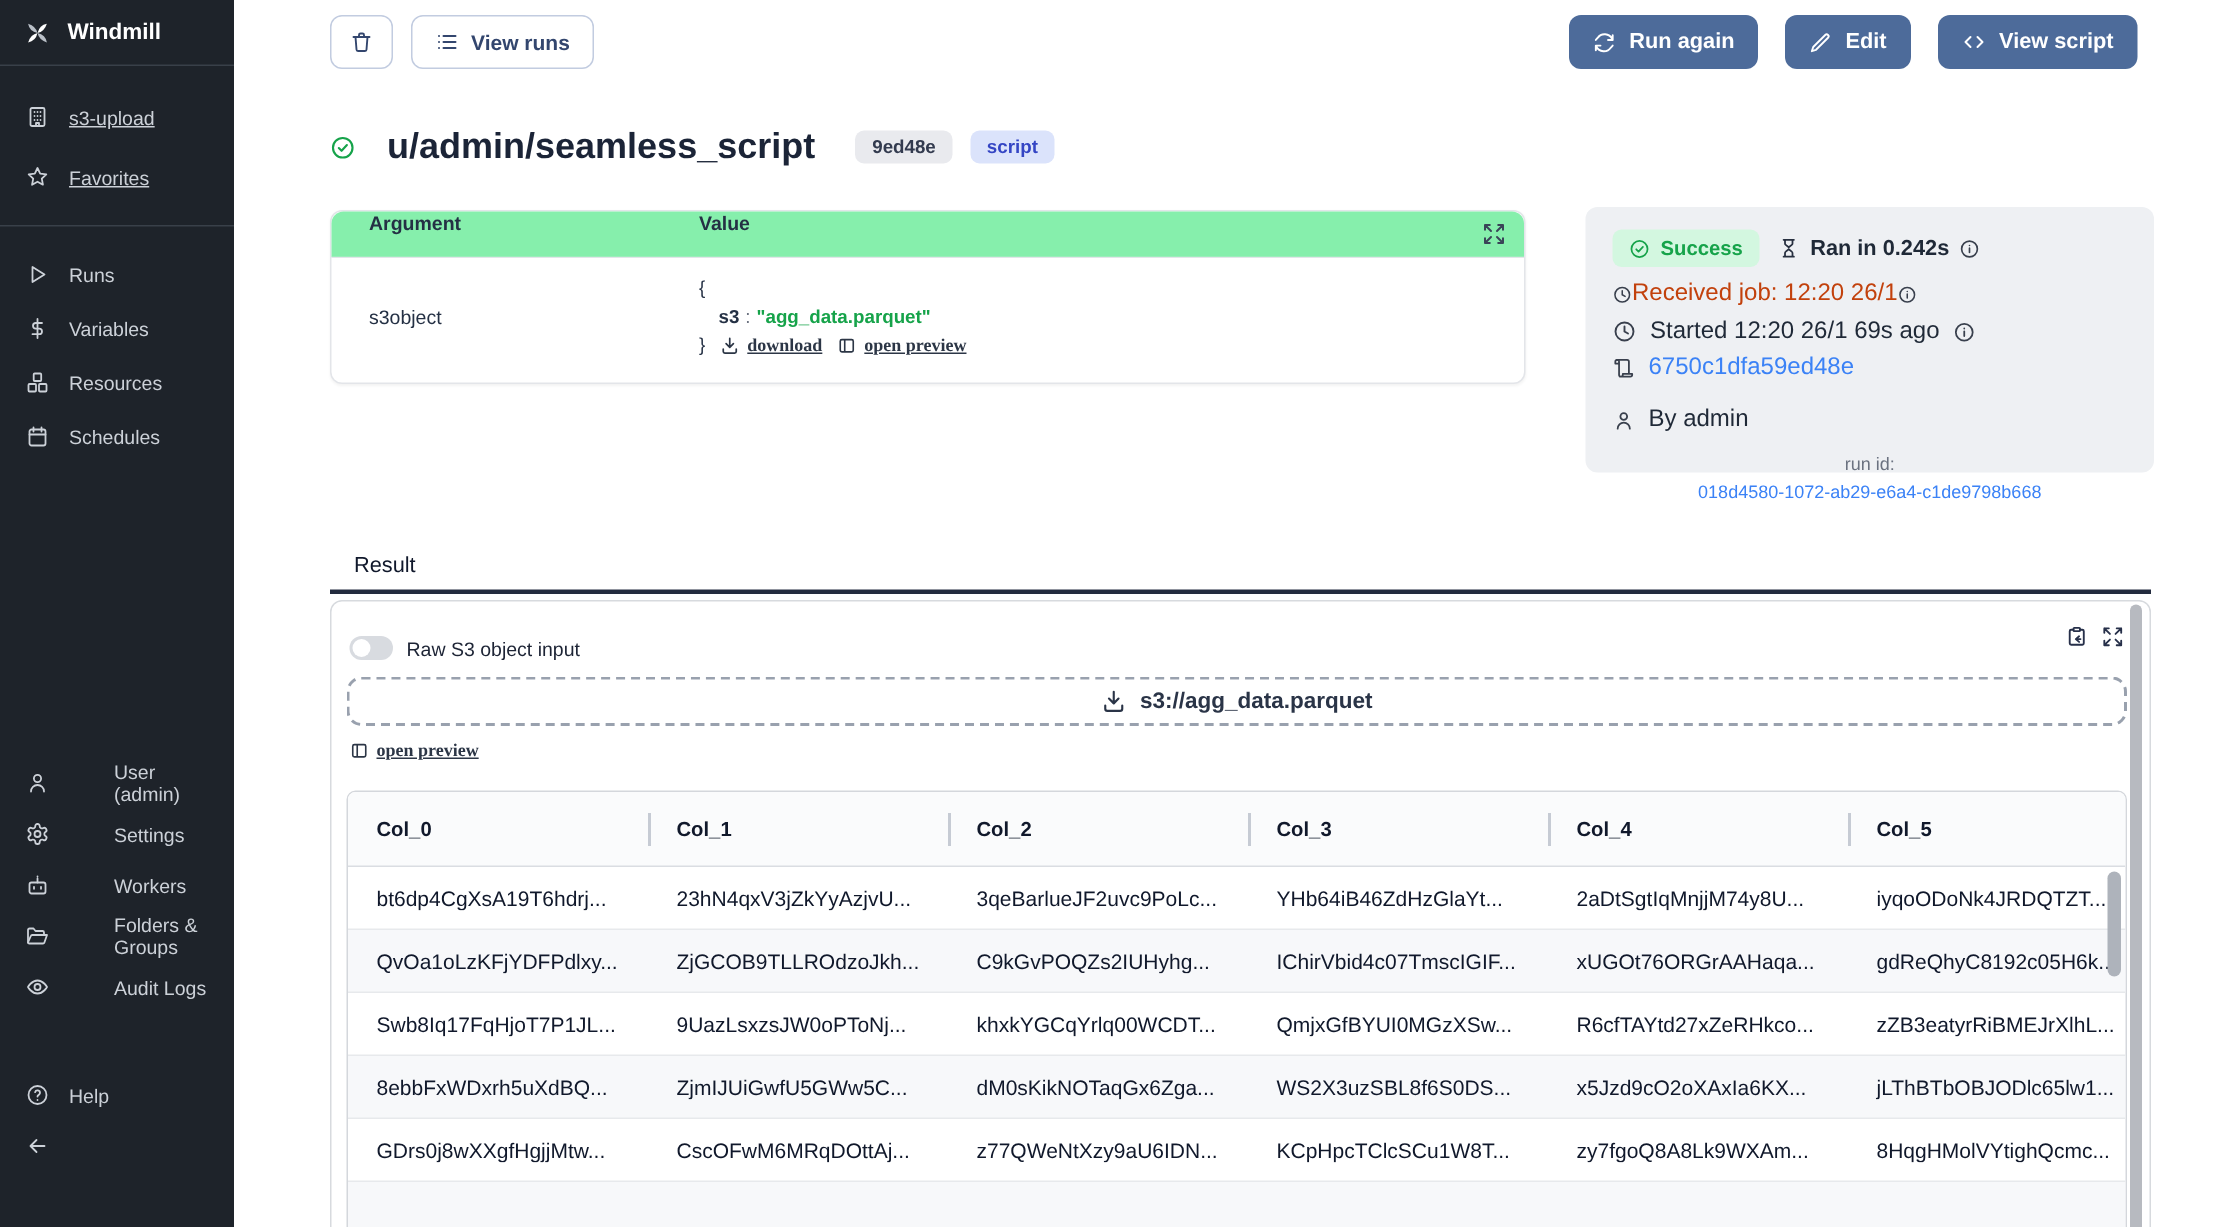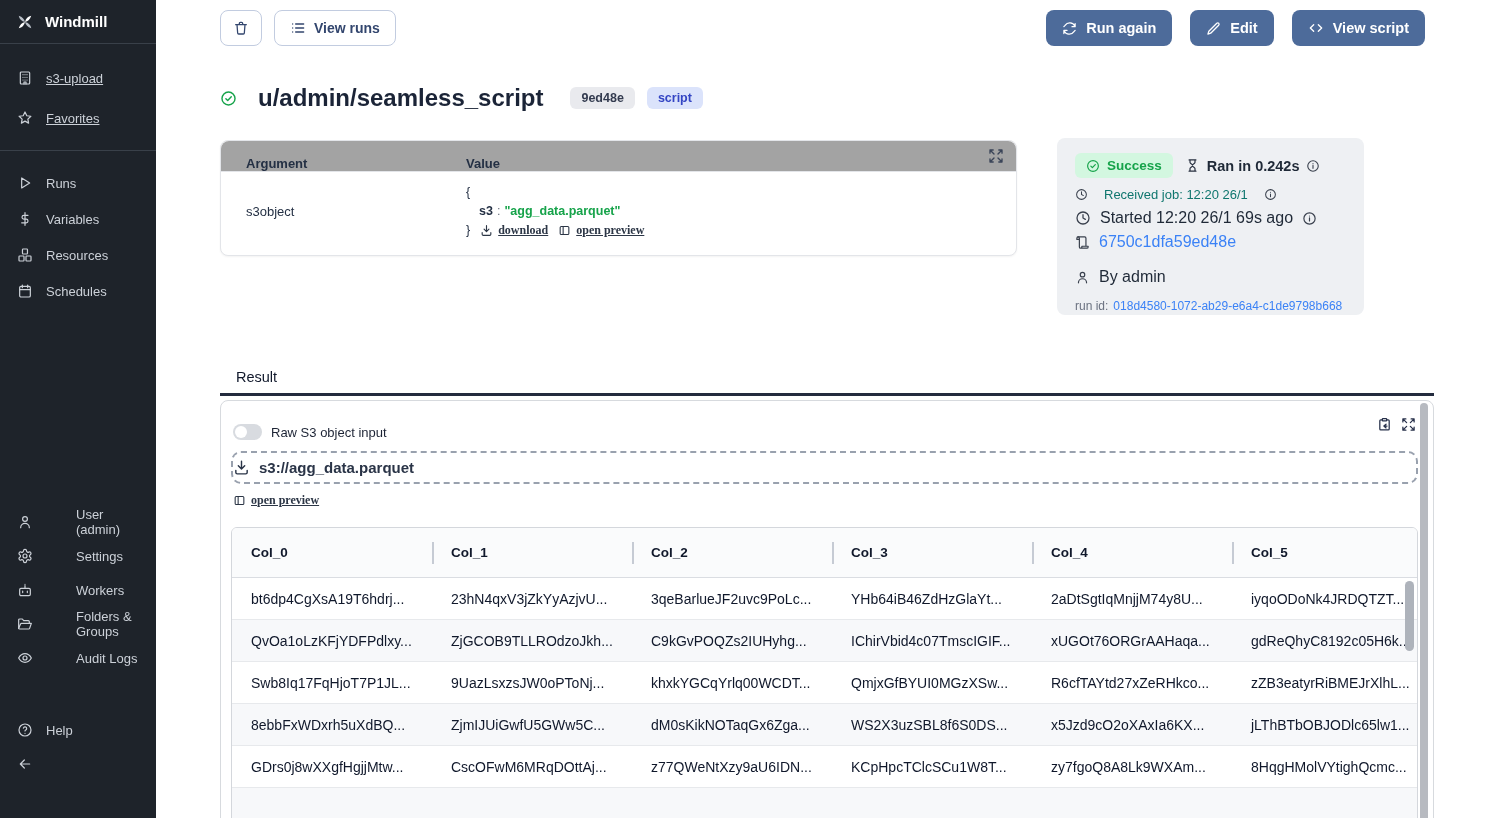--- a/index.html
+++ b/index.html
@@ -29,65 +29,65 @@
   
   .title-row{position:absolute;left:220px;top:84px;display:flex;align-items:center;}
   .title-check{color:#16a34a;margin-right:21px;}
   .page-title{font-size:24px;font-weight:bold;color:#1b2437;}
   .badge{font-size:12.5px;font-weight:bold;padding:4px 11px;border-radius:6px;white-space:nowrap;}
   .badge-hash{margin-left:27px;background:#e9eaee;color:#333b4f;}
   .badge-type{margin-left:12px;background:#dbe3fb;color:#3445c4;}
   
   .args-card{position:absolute;left:220px;top:140px;width:797px;border:1px solid #e3e5e9;border-radius:8px;
     background:#fff;box-shadow:0 1px 2px rgba(0,0,0,.05);}
-  .args-head{display:flex;height:31px;background:#a3a3a3;border-bottom:1px solid #e3e5e9;
-    border-radius:8px 8px 0 0;align-items:flex-end;font-size:13px;font-weight:bold;color:#243044;position:relative;}
+  .args-head{display:flex;height:31px;background:#86efac;border-bottom:1px solid #e3e5e9;
+    border-radius:8px 8px 0 0;align-items:flex-start;font-size:13px;font-weight:bold;color:#243044;position:relative;}
   .args-head .c1{width:220px;padding-left:25px;}
   .args-head .c2{padding-left:25px;}
   .args-expand{position:absolute;right:12px;top:7px;color:#3a4458;cursor:pointer;}
   .args-body{display:flex;padding:11px 0 15px;}
   .arg-name{width:220px;padding-left:25px;display:flex;align-items:center;font-size:13px;color:#243044;}
   .arg-value{padding-left:25px;font-size:12.5px;line-height:19px;color:#243044;}
   .arg-indent{padding-left:13px;}
   .json-key{font-weight:bold;}
   .json-colon{color:#6b7280;margin:0 4px;}
   .json-str{color:#16a34a;font-weight:600;}
   .val-links{display:flex;align-items:center;gap:10px;}
   .lnk{font-size:12px;font-weight:bold;color:#2c3646;display:inline-flex;align-items:center;gap:5px;cursor:pointer;}
   .lnk .lnk-txt{text-decoration:underline;font-family:Liberation Serif, serif;}
   
-  .run-card{position:absolute;left:1057px;top:138px;width:307px;height:177px;background:#eef0f3;
+  .run-card{position:absolute;left:1057px;top:138px;width:379px;height:177px;background:#eef0f3;
     border-radius:8px;padding:15px 18px;}
   .run-row{display:flex;align-items:center;}
   .success-badge{display:inline-flex;align-items:center;gap:7px;background:#d3f7e0;color:#16a34a;
     font-weight:bold;font-size:13.5px;padding:5px 11px;border-radius:6px;}
   .ran-in{display:flex;align-items:center;gap:7px;font-size:14.5px;font-weight:bold;color:#1f2937;margin-left:12px;}
-  .r2{margin-top:9px;gap:16px;font-size:13px;color:#0f766e;}
+  .r2{margin-top:9px;gap:0;font-size:16px;color:#c2410c;}
   .r3{margin-top:7px;gap:9px;font-size:16px;color:#1f2937;}
   .r4{margin-top:6px;gap:9px;font-size:16px;}
   .r5{margin-top:17px;gap:9px;font-size:16px;color:#1f2937;}
-  .r6{margin-top:13px;font-size:12px;color:#6b7280;gap:5px;}
+  .r6{margin-top:13px;font-size:12px;color:#6b7280;gap:5px;flex-direction:column;}
   .blue-link{color:#3b82f6;cursor:pointer;text-decoration:none;}
   .ic-gray{color:#39404d;}
   
   .tabs{position:absolute;left:220px;top:364px;right:59px;display:flex;border-bottom:1px solid #e5e7eb;flex-direction:column;}
   .tab{padding:5px 16px 8px;font-size:14.5px;color:#374151;border-bottom:3px solid transparent;
     margin-bottom:-2px;cursor:pointer;}
   .tab.active{color:#10182b;border-bottom-color:#232b3e;}
   
   .result-panel{position:absolute;left:220px;top:400px;width:1214px;height:430px;border:1px solid #d7dade;
     border-radius:8px;background:#fff;}
   .toggle-row{position:absolute;left:12px;top:23px;display:flex;align-items:center;gap:9px;}
   .toggle{width:29px;height:16px;border-radius:8px;background:#d8dbe0;position:relative;cursor:pointer;}
   .toggle .knob{position:absolute;left:2px;top:2px;width:12px;height:12px;border-radius:50%;background:#fff;}
   .toggle-label{font-size:13px;font-weight:500;color:#1d2435;}
   .panel-icons{position:absolute;right:17px;top:16px;display:flex;gap:9px;color:#27304a;}
   .panel-icons .icon{cursor:pointer;}
   .dashed-box{position:absolute;left:10px;right:15px;top:50px;height:33px;border:2px dashed #99a1ae;
-    border-radius:10px;display:flex;align-items:center;gap:9px;color:#2a3447;
+    border-radius:10px;display:flex;align-items:center;justify-content:center;gap:9px;color:#2a3447;
     font-size:15px;font-weight:600;cursor:pointer;}
   .preview-link{position:absolute;left:12px;top:92px;}
   .data-table{position:absolute;left:10px;right:15px;top:126px;height:310px;border:1px solid #d4d7dc;
     border-radius:6px 6px 0 0;overflow:hidden;background:#fff;}
   .dt-head{display:flex;height:50px;background:#fafbfc;border-bottom:1px solid #dadde2;align-items:center;position:relative;}
   .dt-col{width:200px;flex:none;padding-left:19px;font-size:13.5px;font-weight:bold;color:#10182b;}
   .tick{position:absolute;width:2px;height:22px;top:14px;background:#c6cbd4;}
   .dt-row{display:flex;height:42px;align-items:center;border-bottom:1px solid #e7e9ec;font-size:14px;color:#10182b;}
   .dt-row.alt{background:#f7f8fa;}
   .dt-cell{width:200px;flex:none;padding-left:19px;white-space:nowrap;overflow:hidden;}

